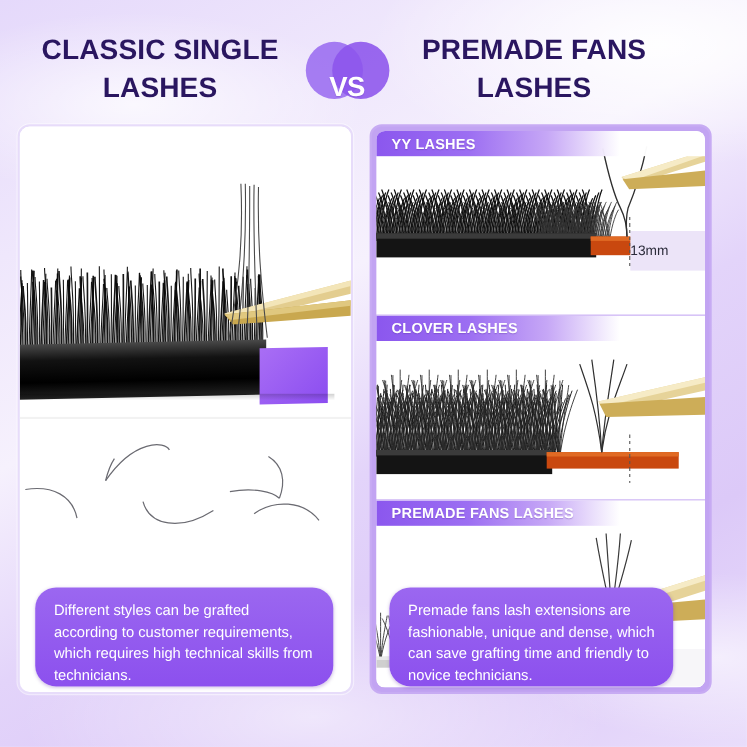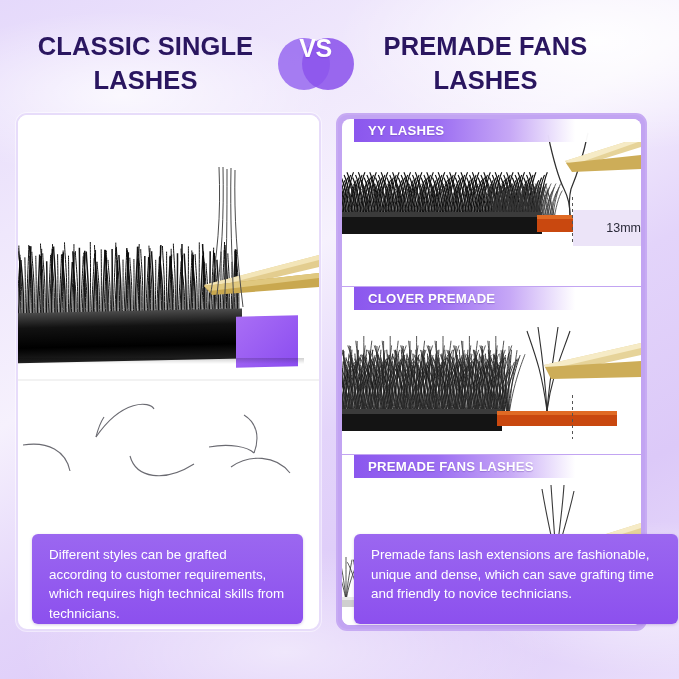--- a/index.html
+++ b/index.html
@@ -32,21 +32,21 @@
     line-height: 1.33;
     letter-spacing: 0.1px;
   }
   .head-title.left  { text-align: center; }
   .head-title.right { text-align: center; }
 
   .vs-badge {
     position: relative;
     width: 82px; height: 60px;
     flex: 0 0 82px;
-    display: flex; align-items: flex-start; justify-content: center;
+    display: flex; align-items: flex-end; justify-content: center;
   }
   .vs-circle {
     position: absolute; top: 4px;
     width: 52px; height: 52px; border-radius: 50%;
     background: #9a6cf0;
     opacity: 0.88;
   }
   .vs-circle.c1 { left: 3px; }
   .vs-circle.c2 { left: 27px; background: #8c54ec; }
   .vs-text {
@@ -108,56 +108,56 @@
     background: linear-gradient(135deg, #a96ef5 0%, #8b4df0 100%);
     transform: skewY(-1.2deg);
   }
   .lp-base-shadow {
     position: absolute; left: -4px; top: 243px; width: 290px; height: 6px;
     background: linear-gradient(180deg, rgba(0,0,0,0.18), rgba(0,0,0,0));
   }
 
   .caption {
     position: absolute; left: 17px; width: 271px; height: 90px;
-    border-radius: 6px;
+    border-radius: 19px;
     color: #ffffff;
     font-size: 13.4px;
     line-height: 1.47;
     padding: 11px 15px 0 17px;
     background: linear-gradient(180deg, #9b67f0 0%, #8c50ee 100%);
     box-shadow: 0 1px 3px rgba(90,40,160,0.25);
   }
   .caption-left  { left: 32px; top: 534px; }
-  .caption-right { left: 354px; top: 534px; width: 324px; }
+  .caption-right { left: 354px; top: 534px; width: 258px; }
 
   
   .rrow { position: absolute; left: 0; width: 299px; background: #ffffff; overflow: hidden; }
   .rrow.r1 { top: 0;   height: 167px; }
   .rrow.r2 { top: 168px; height: 167px; }
   .rrow.r3 { top: 336px; height: 170px; }
 
   .rlabel {
-    position: absolute; left: 12px; top: 0; width: 299px; height: 23px;
+    position: absolute; left: 0; top: 0; width: 299px; height: 23px;
     background: linear-gradient(90deg, #8b57ee 0%, #9c6ef2 28%, #c6a7f6 52%, rgba(255,255,255,0.96) 74%, #ffffff 100%);
     display: flex; align-items: center;
   }
   .rlabel span {
     color: #ffffff;
     font-size: 13.2px; font-weight: 700;
     padding-left: 14px;
     letter-spacing: 0.2px;
     text-shadow: 0 1px 1px rgba(90,50,160,0.35);
   }
 
   .meas {
     position: absolute;
     background: #ece4f8;
     color: #2b2b3a;
     font-size: 12.5px;
-    display: flex; align-items: center; justify-content: flex-end;
+    display: flex; align-items: center; justify-content: flex-start;
   }
   .meas.plain { background: #f7f6f9; color: #555; }
   .meas-tick {
     position: absolute; width: 1px;
     background: repeating-linear-gradient(180deg, #555 0 3px, transparent 3px 6px);
   }
 </style>
 </head>
 <body>
 
@@ -1150,21 +1150,21 @@
           <path d="M185,44 C194,70 200,86 205,124"></path>
           <path d="M196,40 C200,68 203,88 205,124"></path>
           <path d="M216,40 C212,68 208,88 205,124"></path>
           <path d="M228,44 C219,70 210,88 205,124"></path>
         </g>
         <polygon points="202,78 299,56 299,68 208,88" fill="#e6d399"></polygon>
         <polygon points="202,78 299,56 299,61 205,83" fill="#f6ebc6"></polygon>
         <polygon points="203,80 299,74 299,90 209,92" fill="#cdad58"></polygon>
       </svg>
       <div class="rlabel">
-        <span>CLOVER PREMADE</span>
+        <span>CLOVER LASHES</span>
       </div>
       <div class="meas-tick" style="left:230px;top:108px;height:44px;"></div>
     </div>
 
     <div class="rrow r3">
       <svg width="299" height="170" style="position:absolute;left:0;top:0;">
         <rect x="0" y="0" width="299" height="170" fill="#ffffff"></rect>
         <g id="pffans">
             <path d="M4,146 C1,126.2 -6,110.8 -8,107.28" stroke="#3a3a3a" stroke-width="0.85" fill="none"></path>
             <path d="M4,146 C2.5,126.2 -1,110.8 -2,104.64" stroke="#3a3a3a" stroke-width="0.85" fill="none"></path>

